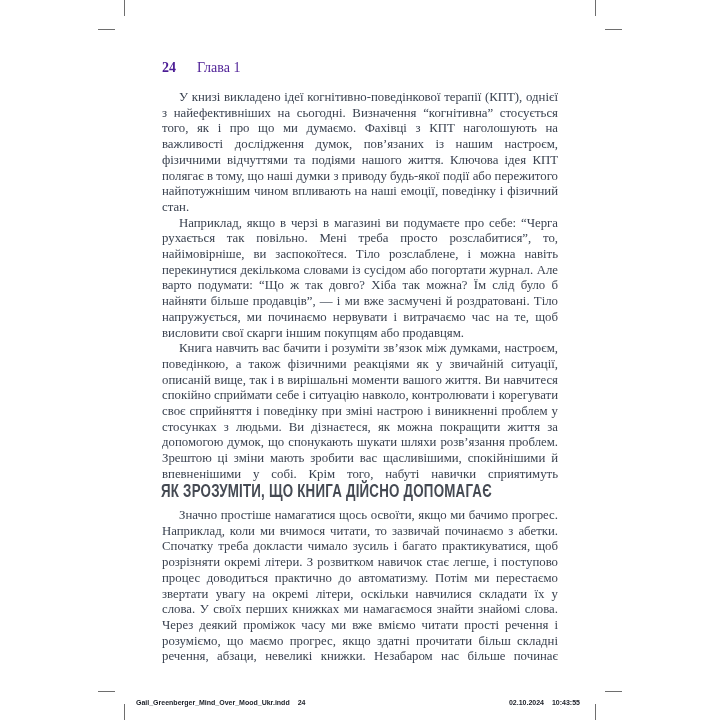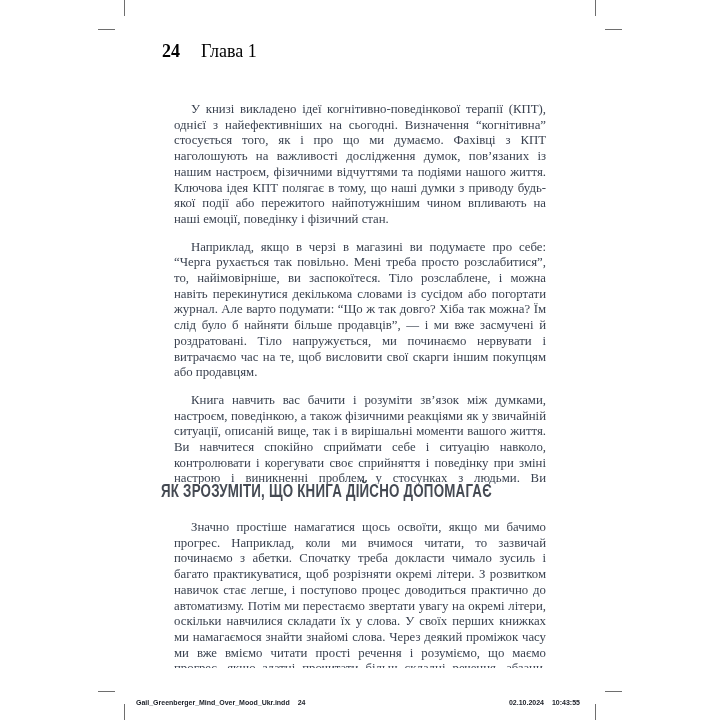--- a/index.html
+++ b/index.html
@@ -23,34 +23,34 @@
   .crop.tl-h { left: 98px;  top: 29px; }
   .crop.tr-v { left: 595px; top: 0; }
   .crop.tr-h { left: 605px; top: 29px; }
   .crop.bl-v { left: 124px; top: 704px; }
   .crop.bl-h { left: 98px;  top: 691px; }
   .crop.br-v { left: 595px; top: 704px; }
   .crop.br-h { left: 605px; top: 691px; }
 
   
   .running-head {
-    position: absolute; left: 162px; top: 44px;
-    font-size: 18px; line-height: 15px;
-    color: #000000;
+    position: absolute; left: 162px; top: 60px;
+    font-size: 14px; line-height: 15px;
+    color: #4c1d95;
   }
   .running-head .pagenum { font-weight: bold; margin-right: 21px; }
 
   
   .textblock {
     position: absolute; left: 162px; width: 396px;
     color: #3a4250;
     font-size: 12.8px; line-height: 15.7px;
     text-align: justify;
   }
-  .textblock p { margin: 12px; text-indent: 17px; }
+  .textblock p { margin: 0; text-indent: 17px; }
   .block-intro { top: 90px;  height: 394px; overflow: hidden; }
   .block-outro { top: 508px; height: 160px; overflow: hidden; }
 
   
   .section-heading {
     position: absolute; left: 161px; top: 481px;
     margin: 0;
     font-family: "Liberation Sans", sans-serif;
     font-size: 18px; font-weight: 600;
     letter-spacing: 0.3px;

